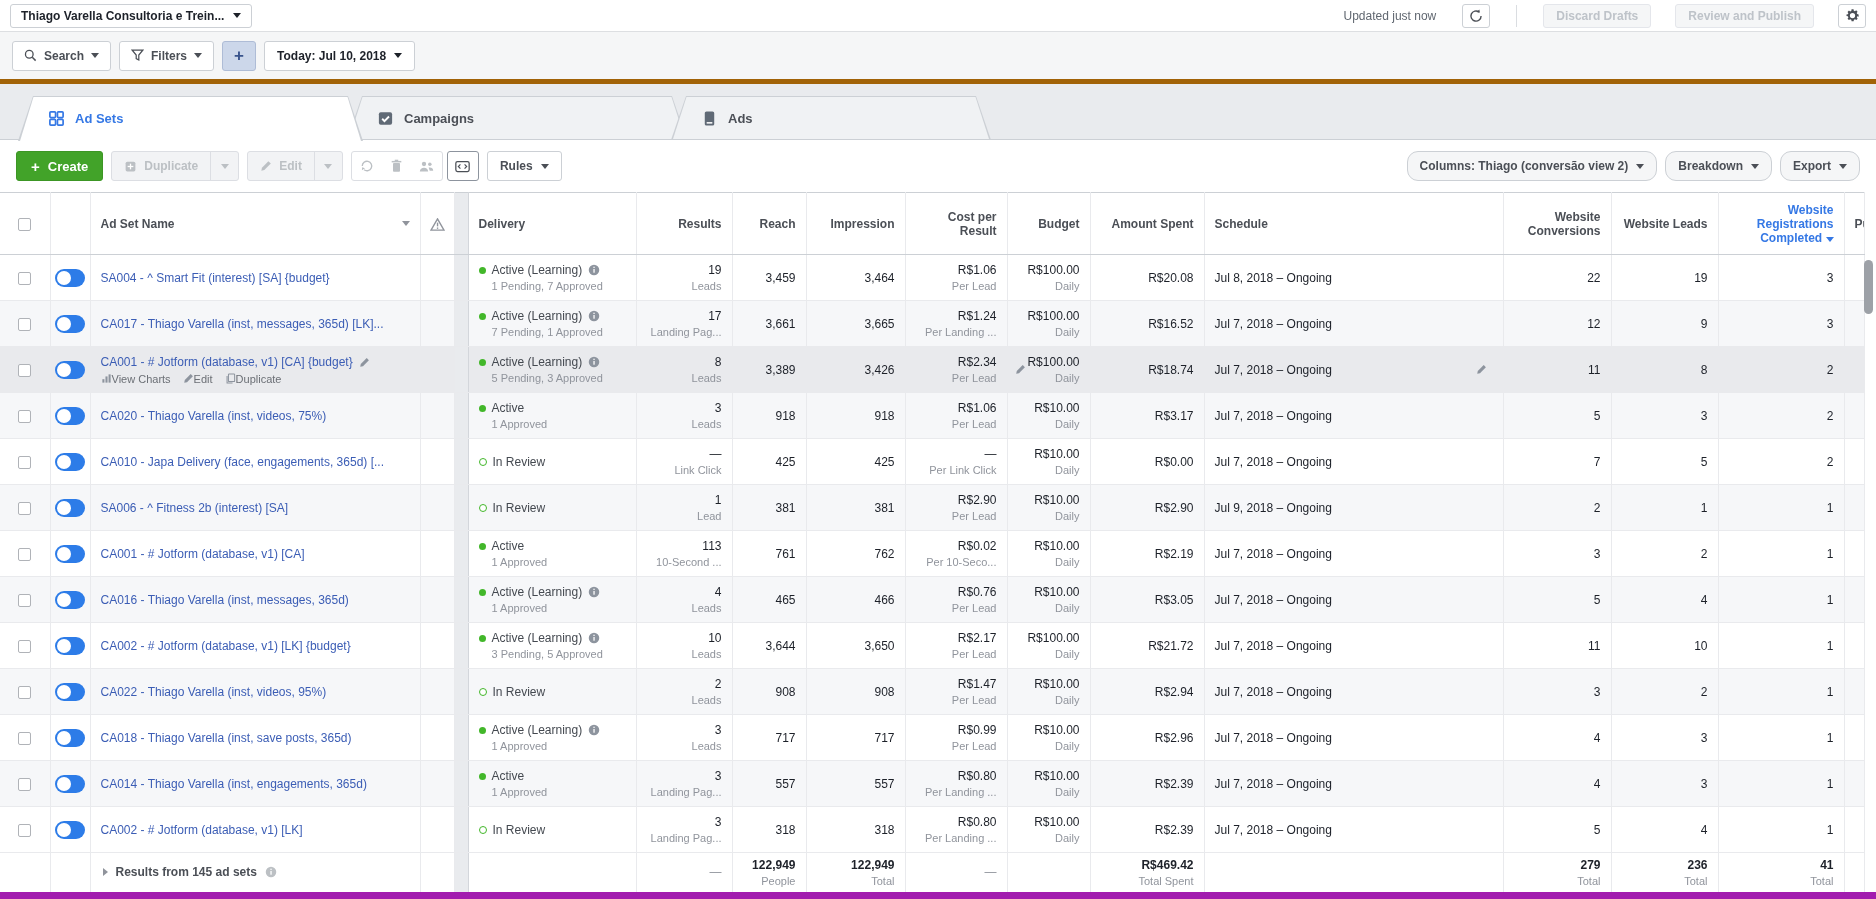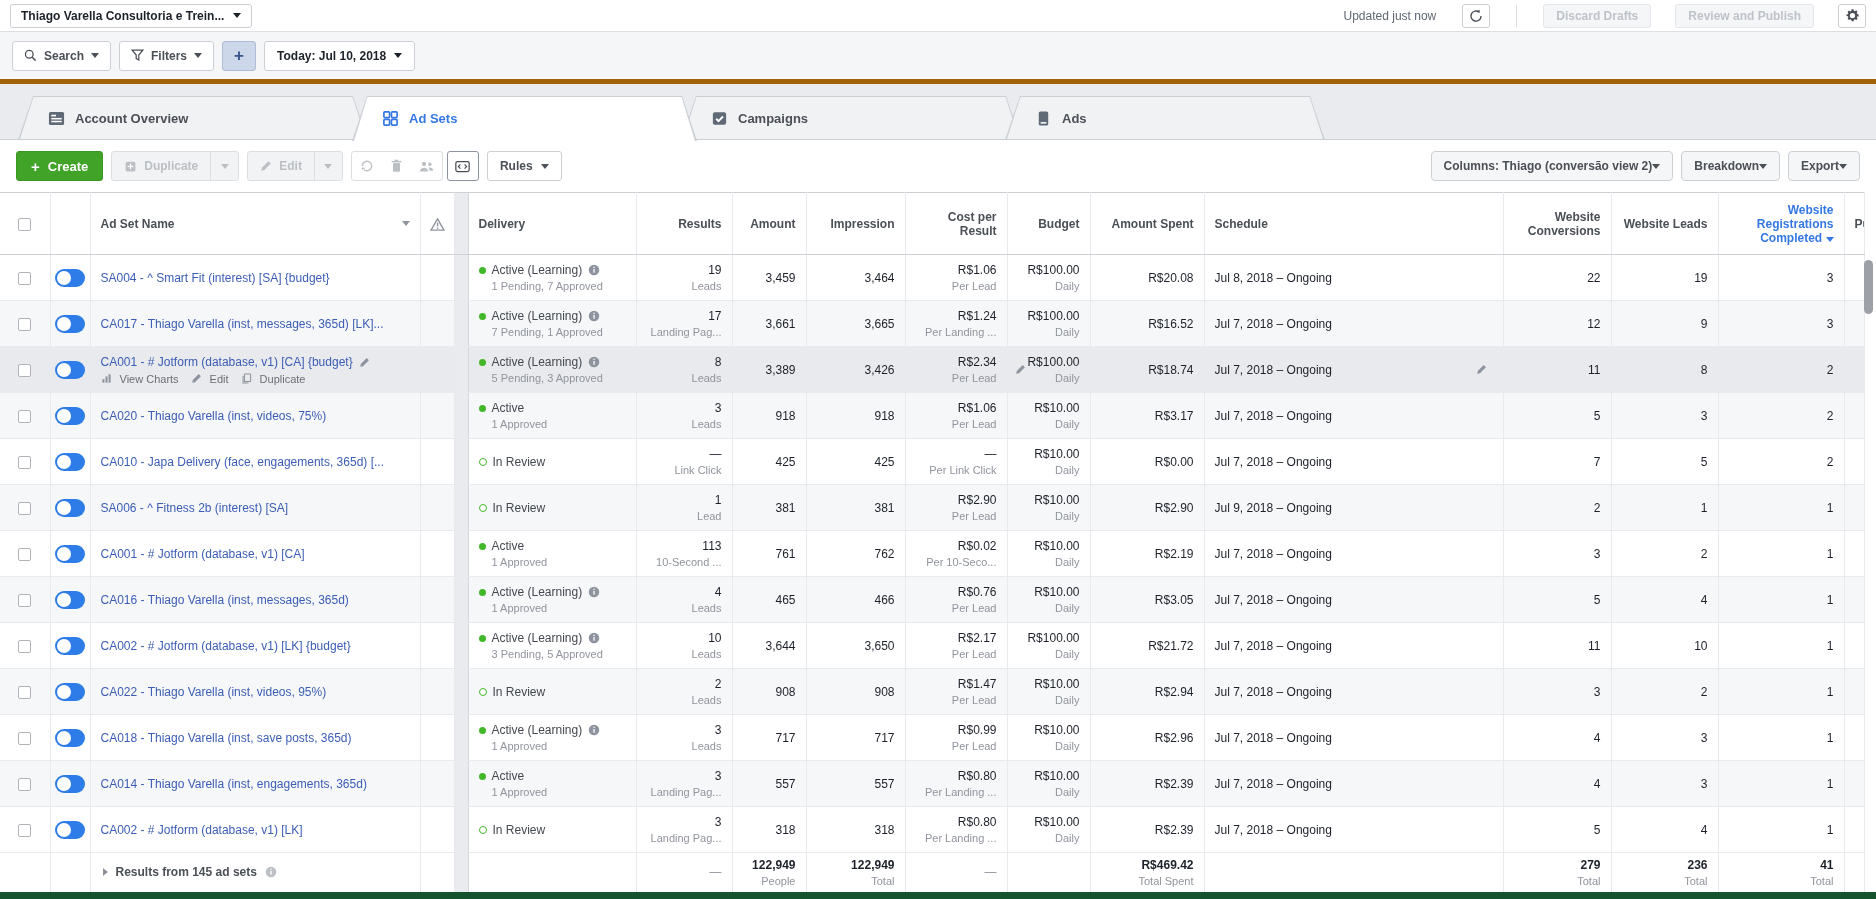--- a/index.html
+++ b/index.html
@@ -1,18 +1,18 @@
 <!DOCTYPE html>
 <html><head>
 <meta charset="utf-8">
 <style>
   * { box-sizing: border-box; margin: 0; padding: 0; }
   html, body { width: 1876px; height: 899px; overflow: hidden; }
   body { font-family: "Liberation Sans", "DejaVu Sans", sans-serif; background: #fff; color: #1d2129; }
-  .stage { position: relative; width: 1876px; height: 899px; background: #14532d; }
+  .stage { position: relative; width: 1876px; height: 899px; background: #a21caf; }
 
   
   .topbar { height: 32px; background: #fff; border-bottom: 1px solid #dddfe2; display: flex; align-items: center; padding: 0 10px; }
   .account-btn { height: 24px; display: inline-flex; align-items: center; gap: 9px; background: #fff; border: 1px solid #ccd0d5; border-radius: 3px; padding: 0 10px; font-size: 12px; font-weight: bold; color: #1d2129; cursor: pointer; }
   .topbar-right { margin-left: auto; display: flex; align-items: center; gap: 24px; }
   .updated-text { font-size: 12px; color: #606770; margin-right: 2px; }
   .sq-btn { width: 28px; height: 24px; border: 1px solid #ccd0d5; border-radius: 3px; background: #fff; display: inline-flex; align-items: center; justify-content: center; color: #4b4f56; cursor: pointer; }
   .vdiv { width: 1px; height: 22px; background: #dadde1; margin: 0 2px; }
   .btn-dis { height: 24px; padding: 0 12px; background: #f5f6f7; border: 1px solid #e4e6eb; border-radius: 3px; font-size: 12px; font-weight: bold; color: #bec3c9; }
 
@@ -43,21 +43,21 @@
   .btn-create { height: 30px; background: #42a329; border: 1px solid #3c9624; border-radius: 3px; color: #fff; font-size: 13px; font-weight: bold; display: inline-flex; align-items: center; gap: 8px; padding: 0 14px; cursor: pointer; }
   .btn-create .plus { font-size: 15px; font-weight: bold; }
   .split { display: inline-flex; height: 30px; border: 1px solid #dcdee3; border-radius: 3px; overflow: hidden; background: #f2f3f5; }
   .split .main { display: inline-flex; align-items: center; gap: 7px; padding: 0 12px; font-size: 12px; font-weight: bold; color: #bcc0c4; }
   .split .dd { width: 28px; display: inline-flex; align-items: center; justify-content: center; border-left: 1px solid #dcdee3; color: #bcc0c4; }
   .icon-group { display: inline-flex; height: 30px; border: 1px solid #dcdee3; border-radius: 3px; background: #fff; align-items: center; }
   .icon-group .ig { width: 30px; height: 28px; display: inline-flex; align-items: center; justify-content: center; color: #bcc0c4; }
   .preview-btn { width: 32px; height: 30px; border: 1px solid #8d949e; border-radius: 3px; background: #fff; display: inline-flex; align-items: center; justify-content: center; color: #4b4f56; margin-left: -4px; cursor: pointer; }
   .btn-plain { height: 30px; background: #fff; border: 1px solid #ccd0d5; border-radius: 3px; display: inline-flex; align-items: center; gap: 8px; padding: 0 12px; font-size: 12px; font-weight: bold; color: #4b4f56; cursor: pointer; }
   .toolbar-right { margin-left: auto; display: flex; align-items: center; gap: 8px; }
-  .btn-gray { height: 30px; background: #f5f6f7; border: 1px solid #ccd0d5; border-radius: 4px; display: inline-flex; align-items: center; padding: 0 12px; font-size: 12px; font-weight: bold; color: #4b4f56; cursor: pointer; }
+  .btn-gray { height: 30px; background: #f5f6f7; border: 1px solid #ccd0d5; border-radius: 11px; display: inline-flex; align-items: center; gap: 8px; padding: 0 12px; font-size: 12px; font-weight: bold; color: #4b4f56; cursor: pointer; }
 
   
   .table-wrap { position: relative; background: #fff; }
   table { border-collapse: collapse; table-layout: fixed; width: 1864px; font-size: 12px; }
   th, td { overflow: hidden; }
   thead th { height: 62px; background: #fff; border-top: 1px solid #ccd0d5; border-bottom: 1px solid #ccd0d5; border-right: 1px solid #e9eaed; font-size: 12px; font-weight: bold; color: #4b4f56; padding: 0 10px; vertical-align: middle; text-align: left; }
   thead th.num { text-align: right; }
   th.c-reg { color: #3578e5; text-align: right; }
   .name-th { display: flex; align-items: center; justify-content: space-between; }
   .sort-caret { color: #90949c; }
@@ -67,21 +67,21 @@
   tr.row-hover td { background: #e9eaed; }
   td.c-gap, th.c-gap { background: #e9ebee !important; border-right: 1px solid #d3d6db; border-left: 1px solid #d3d6db; padding: 0; }
   .cb { display: inline-block; width: 13px; height: 13px; background: #fff; border: 1px solid #b0b3b8; border-radius: 2px; vertical-align: middle; cursor: pointer; }
   td.c-cb, th.c-cb { text-align: center; padding: 0; }
   .toggle { display: inline-block; width: 30px; height: 18px; border-radius: 9px; background: #2d7ce8; position: relative; vertical-align: middle; cursor: pointer; }
   .toggle .knob { position: absolute; left: 2px; top: 2px; width: 14px; height: 14px; border-radius: 50%; background: #fff; }
   td.c-tg { text-align: center; padding: 0; }
   .adset-link { color: #3b5db5; text-decoration: none; white-space: nowrap; cursor: pointer; }
   .name-line { white-space: nowrap; display: flex; align-items: center; gap: 6px; text-align: center; }
   .row-actions { display: flex; gap: 12px; margin-top: 4px; font-size: 11px; color: #6b6f75; }
-  .row-actions .act { display: inline-flex; align-items: center; gap: 8px; cursor: pointer; }
+  .row-actions .act { display: inline-flex; align-items: center; gap: 0; cursor: pointer; }
   .status-line { display: flex; align-items: center; gap: 6px; color: #444950; white-space: nowrap; }
   .dot { width: 7px; height: 7px; border-radius: 50%; flex: none; }
   .dot.active { background: #42b72a; }
   .dot.review { background: #fff; border: 1.5px solid #42b72a; width: 8px; height: 8px; }
   .status-sub { color: #90949c; font-size: 11px; margin-top: 3px; padding-left: 13px; white-space: nowrap; }
   .val { color: #1d2129; white-space: nowrap; }
   .sub { color: #90949c; font-size: 11px; margin-top: 3px; white-space: nowrap; }
   td.c-sched { color: #1d2129; position: relative; white-space: nowrap; }
   .sched-pencil { position: absolute; right: 16px; top: 15px; color: #8d949e; }
   td.c-budget { position: relative; }
@@ -150,34 +150,20 @@
       <span class="caret"></span>
     </div>
     <div class="plus-btn">+</div>
     <div class="date-btn">
       <span>Today: Jul 10, 2018</span>
       <span class="caret"></span>
     </div>
   </div>
 
   <div class="tabstrip">
-    <div class="tab" style="width:350px">
-      <div class="shape"></div>
-      <div class="tab-inner">
-        <span class="tab-ico">
-          <svg width="17" height="17" viewBox="0 0 18 18">
-              <rect x="1" y="2" width="16" height="14" rx="1.6" fill="#606a76"></rect>
-              <rect x="3.5" y="5" width="5" height="1.8" fill="#fff"></rect>
-              <rect x="3.5" y="8.4" width="11" height="1.6" fill="#fff"></rect>
-              <rect x="3.5" y="11.4" width="11" height="1.6" fill="#fff"></rect>
-            </svg>
-        </span>
-        <span>Account Overview</span>
-      </div>
-    </div>
     <div class="tab active" style="width:345px">
       <div class="shape"></div>
       <div class="tab-inner">
         <span class="tab-ico">
           <svg width="17" height="17" viewBox="0 0 18 18">
               <rect x="2" y="2" width="6" height="6" rx="1" fill="none" stroke="#3578e5" stroke-width="1.8"></rect>
               <rect x="10" y="2" width="6" height="6" rx="1" fill="none" stroke="#3578e5" stroke-width="1.8"></rect>
               <rect x="2" y="10" width="6" height="6" rx="1" fill="none" stroke="#3578e5" stroke-width="1.8"></rect>
               <rect x="10" y="10" width="6" height="6" rx="1" fill="none" stroke="#3578e5" stroke-width="1.8"></rect>
             </svg>
@@ -337,21 +323,21 @@
               <svg width="15" height="13" viewBox="0 0 16 14">
                   <path d="M8 1l7 12H1z" fill="none" stroke="#90949c" stroke-width="1.5"></path>
                   <rect x="7.3" y="5" width="1.5" height="4" fill="#90949c"></rect>
                   <rect x="7.3" y="10.2" width="1.5" height="1.5" fill="#90949c"></rect>
                 </svg>
             </span>
           </th>
           <th class="c-gap"></th>
           <th>Delivery</th>
           <th class="num">Results</th>
-          <th class="num">Amount</th>
+          <th class="num">Reach</th>
           <th class="num">Impression</th>
           <th class="num">Cost per Result</th>
           <th class="num">Budget</th>
           <th class="num">Amount Spent</th>
           <th>Schedule</th>
           <th class="num">Website Conversions</th>
           <th class="num">Website Leads</th>
           <th class="c-reg">
             <span>Website Registrations Completed</span> <span class="caret" style="color:#3578e5"></span>
           </th>

